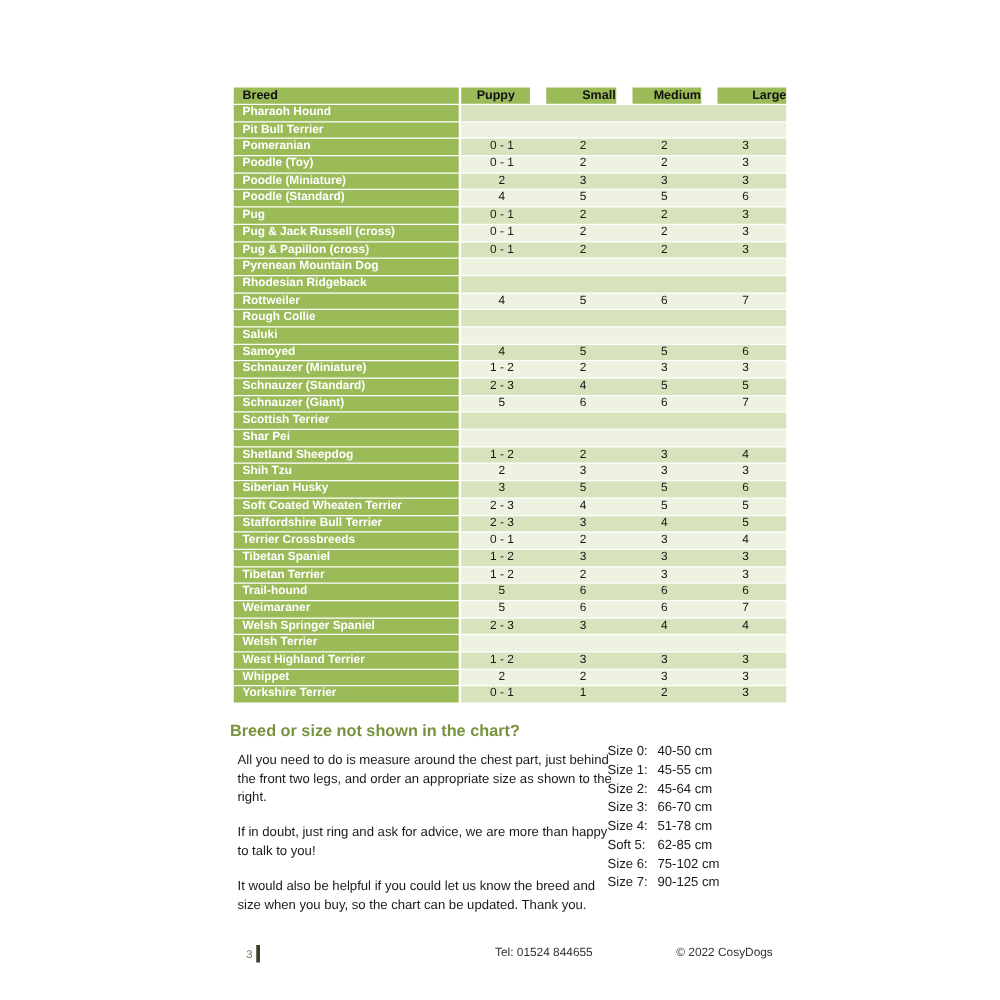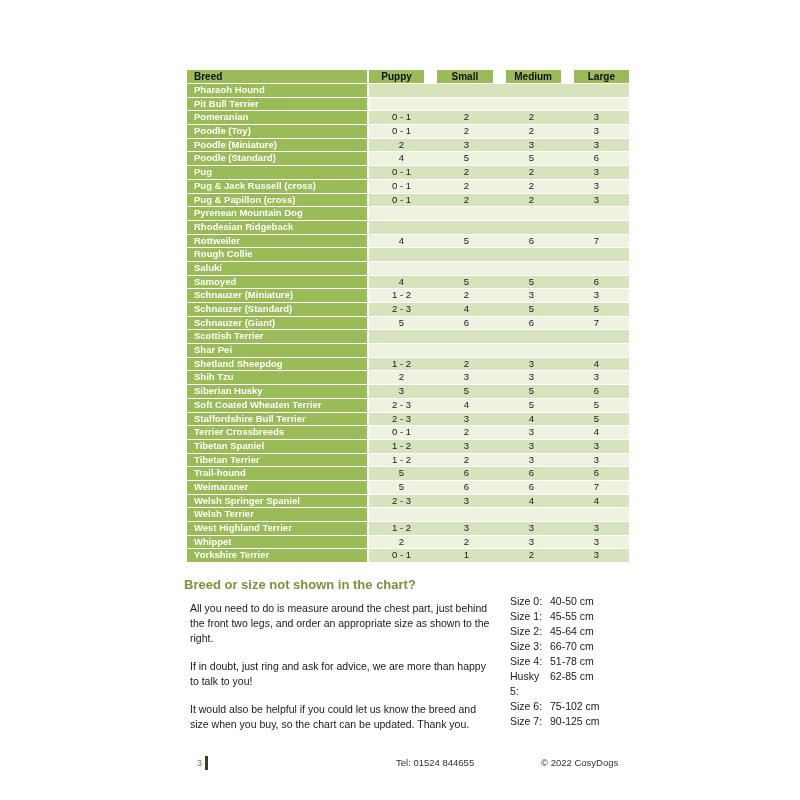--- a/index.html
+++ b/index.html
@@ -19,21 +19,21 @@
   .page { position: absolute; left: 0; top: 0; width: 666px; height: 800px; background: #fff; }
 
   
   .size-table { position: absolute; left: 187px; top: 70px; width: 442px; }
 
   .header-row { display: flex; height: 13px; margin-bottom: 1px; }
   .th { background: var(--green); font-weight: bold; font-size: 10px; line-height: 13px; color: #111; }
   .th-breed { width: 180px; margin-right: 2px; padding-left: 7px; }
   .th-values { flex: 1; display: flex; }
   .th-values .th { flex: 1; text-align: center; }
-  .th-values .th + .th { margin-left: 13px; }
+  .th-values .th + .th { margin-left: 13px; text-align: right; }
 
   .row { display: flex; height: 12.7px; margin-bottom: 1px; }
   .breed-cell {
     width: 180px; margin-right: 2px; padding-left: 7px;
     background: var(--green); color: #ffffff;
     font-weight: bold; font-size: 9.5px; line-height: 12.7px;
     white-space: nowrap; overflow: hidden;
   }
   .values { flex: 1; display: flex; }
   .row.odd  .values { background: var(--rowDark); }
@@ -42,21 +42,21 @@
 
   
   .section-heading {
     position: absolute; left: 184px; top: 577px;
     font-size: 13px; font-weight: bold; color: var(--headingGreen);
   }
   .text-col { position: absolute; left: 190px; top: 601px; width: 300px; }
   .text-col p { font-size: 10.5px; line-height: 15px; color: var(--ink); margin-bottom: 13px; }
 
   .sizes { position: absolute; left: 486px; top: 594px; }
-  .size-row { display: flex; font-size: 10.5px; line-height: 15px; color: var(--ink); margin-left: 24px; }
+  .size-row { display: flex; font-size: 10.5px; line-height: 15px; color: var(--ink); }
   .size-label { width: 40px; }
   .size-range { }
 
   
   .footer { position: absolute; left: 0; top: 756px; width: 800px; height: 16px; font-size: 9.5px; color: var(--footerInk); }
   .pagenum { position: absolute; left: 190px; top: 2px; width: 12px; text-align: right; font-size: 9px; color: var(--pageNum); }
   .pagebar { position: absolute; left: 205px; top: 0px; width: 2.5px; height: 14px; background: var(--pageBar); }
   .tel { position: absolute; left: 396px; top: 1px; }
   .copy { position: absolute; left: 541px; top: 1px; }
 </style>
@@ -417,21 +417,21 @@
       </div>
       <div class="size-row">
         <span class="size-label">Size 3:</span>
         <span class="size-range">66-70 cm</span>
       </div>
       <div class="size-row">
         <span class="size-label">Size 4:</span>
         <span class="size-range">51-78 cm</span>
       </div>
       <div class="size-row">
-        <span class="size-label">Husky 5:</span>
+        <span class="size-label">Soft 5:</span>
         <span class="size-range">62-85 cm</span>
       </div>
       <div class="size-row">
         <span class="size-label">Size 6:</span>
         <span class="size-range">75-102 cm</span>
       </div>
       <div class="size-row">
         <span class="size-label">Size 7:</span>
         <span class="size-range">90-125 cm</span>
       </div>

